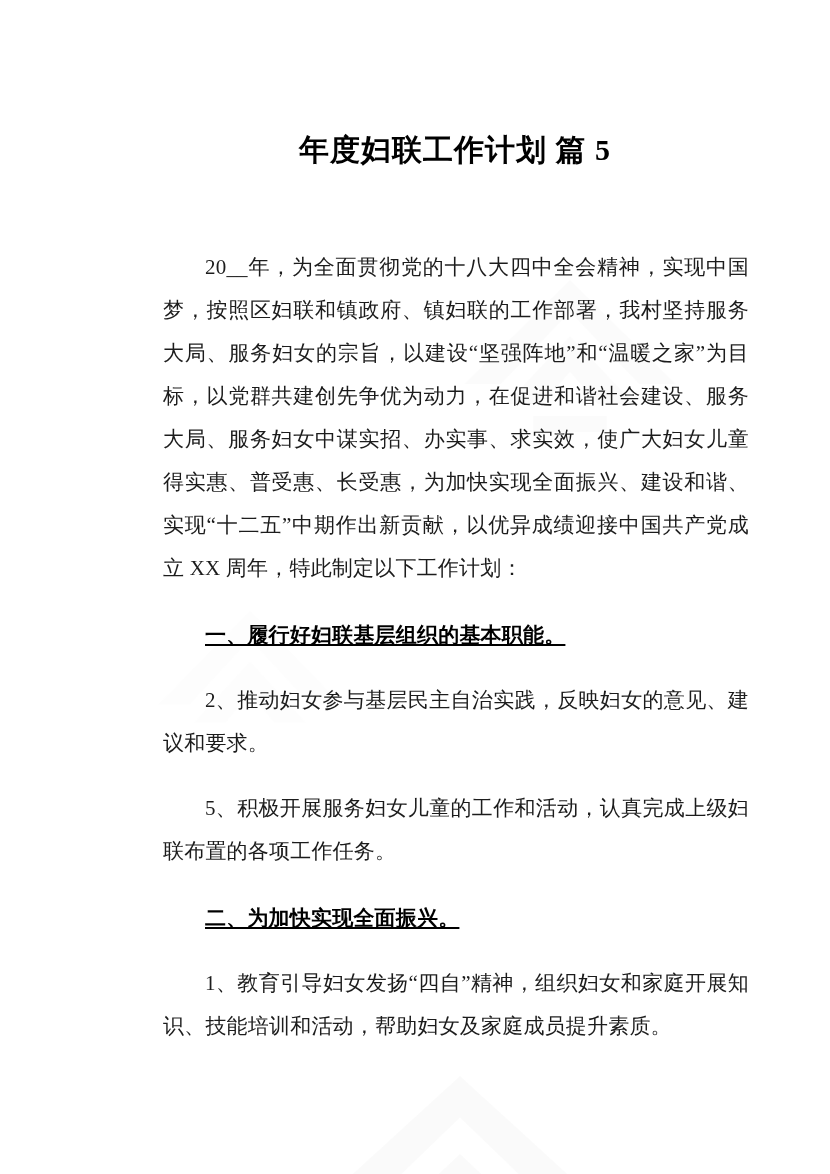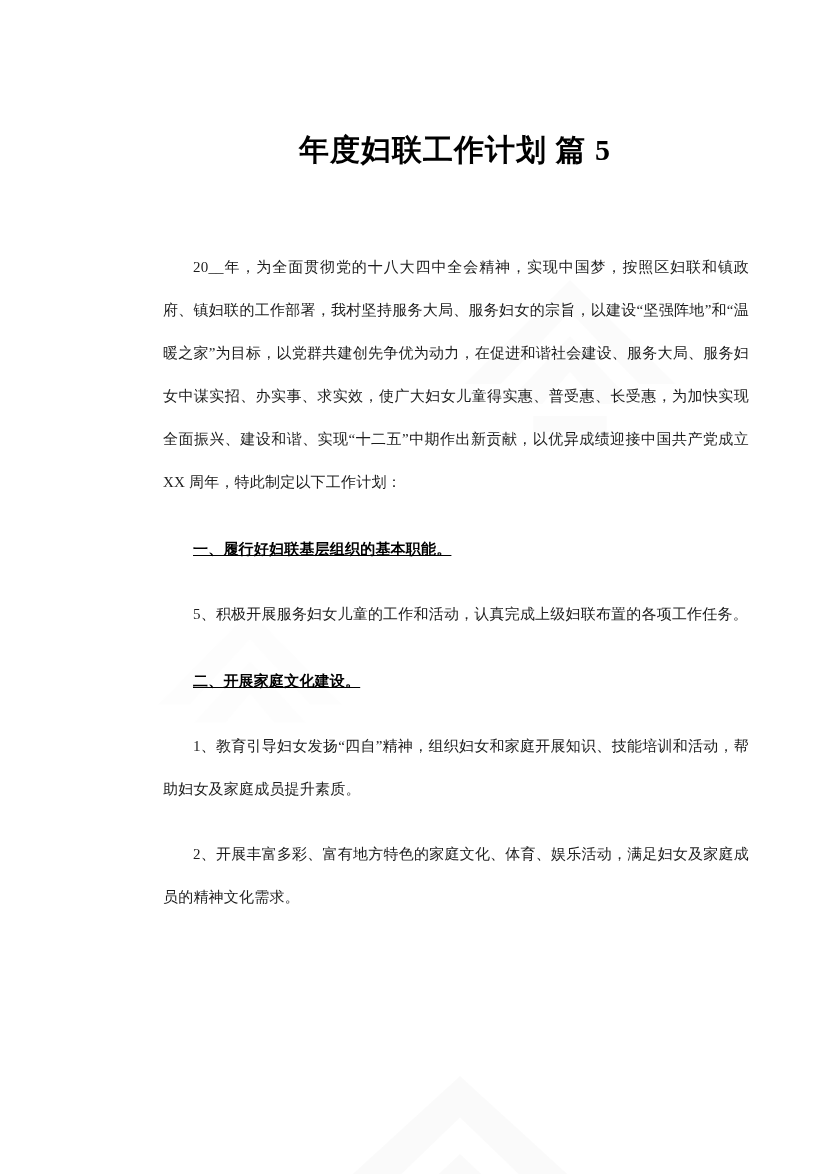--- a/index.html
+++ b/index.html
@@ -79,21 +79,21 @@
 
   .content {
     position: absolute;
     left: 123px;
     top: 246px;
     width: 586px;
   }
 
   p.para {
     margin: 0;
-    font-size: 15px;
+    font-size: 21px;
     line-height: 43px;
     text-align: justify;
     text-justify: inter-ideograph;
     letter-spacing: 0.2px;
     color: #1c1c1c;
   }
 
   p.para.indent {
     text-indent: 2em;
   }
@@ -139,24 +139,24 @@
 
     <h1 class="doc-title">年度妇联工作计划  篇 5</h1>
 
     <div class="content">
 
       <p class="para indent">20__年，为全面贯彻党的十八大四中全会精神，实现中国梦，按照区妇联和镇政府、镇妇联的工作部署，我村坚持服务大局、服务妇女的宗旨，以建设“坚强阵地”和“温暖之家”为目标，以党群共建创先争优为动力，在促进和谐社会建设、服务大局、服务妇女中谋实招、办实事、求实效，使广大妇女儿童得实惠、普受惠、长受惠，为加快实现全面振兴、建设和谐、实现“十二五”中期作出新贡献，以优异成绩迎接中国共产党成立 XX 周年，特此制定以下工作计划：</p>
 
       <p class="para heading gap-lg">一、履行好妇联基层组织的基本职能。</p>
 
 
+      <p class="para indent gap-md">2、推动妇女参与基层民主自治实践，反映妇女的意见、建议和要求。</p>
 
       <p class="para indent gap-md">5、积极开展服务妇女儿童的工作和活动，认真完成上级妇联布置的各项工作任务。</p>
 
-      <p class="para heading gap-lg">二、开展家庭文化建设。</p>
+      <p class="para heading gap-lg">二、为加快实现全面振兴。</p>
 
       <p class="para indent gap-md">1、教育引导妇女发扬“四自”精神，组织妇女和家庭开展知识、技能培训和活动，帮助妇女及家庭成员提升素质。</p>
 
-      <p class="para indent gap-md">2、开展丰富多彩、富有地方特色的家庭文化、体育、娱乐活动，满足妇女及家庭成员的精神文化需求。</p>
 
     </div>
   </div>
 </div>
 
 </body></html>

